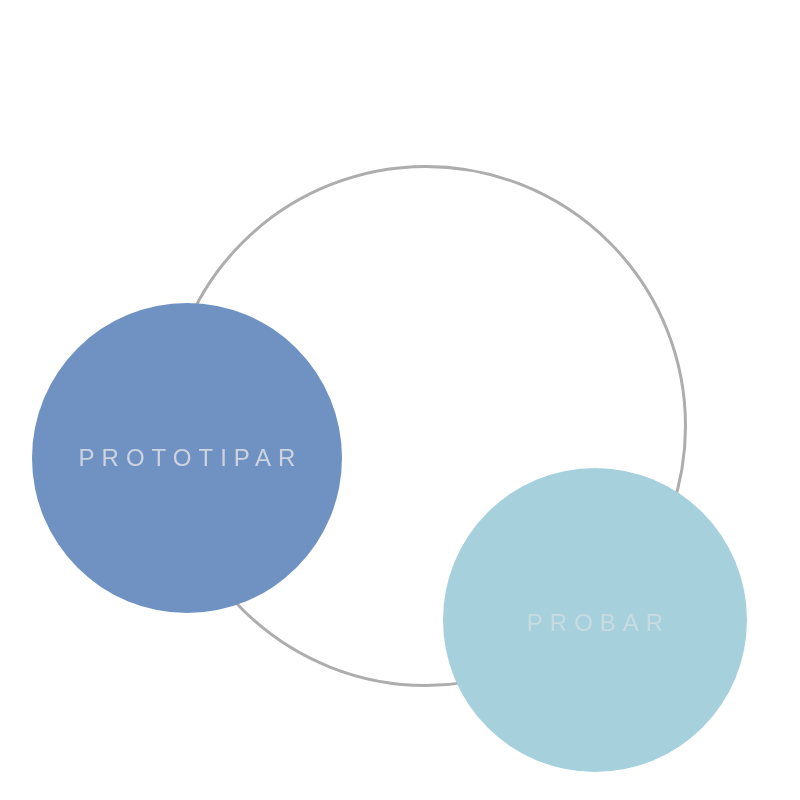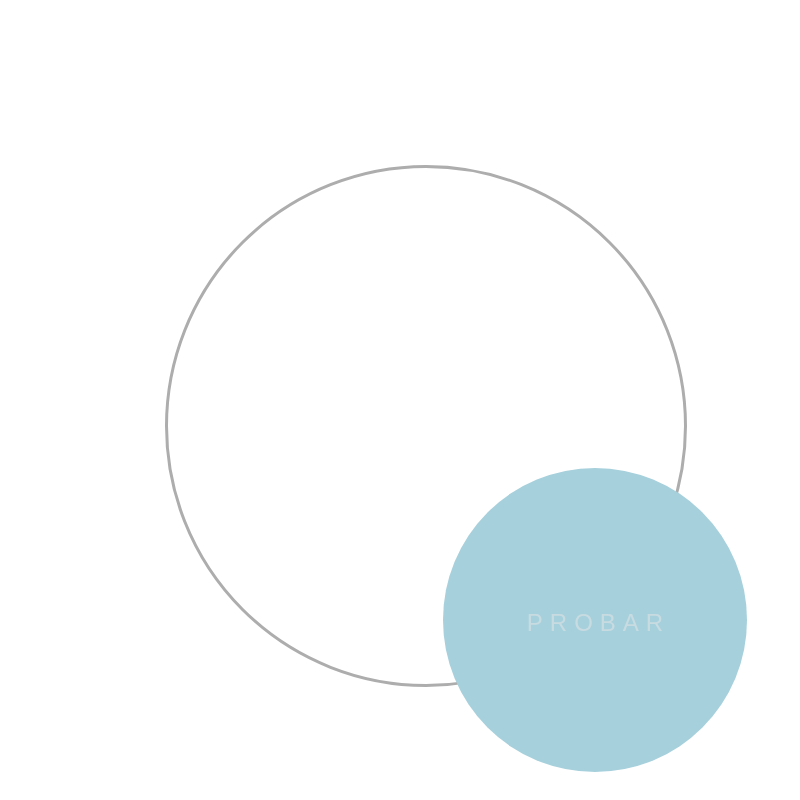--- a/index.html
+++ b/index.html
@@ -71,18 +71,21 @@
   }
 </style>
 </head>
 <body>
 
 <div class="canvas" style="background: rgb(255, 255, 255);">
 
   <div class="ring" style="border-color: rgb(173, 173, 173);"></div>
 
 
+  <div class="node node-prototipar" style="background: rgb(112, 146, 194);">
+    <span class="node-label" style="color: rgb(205, 212, 224);">PROTOTIPAR</span>
+  </div>
 
   <div class="node node-probar" style="background: rgb(166, 208, 220);">
     <span class="node-label" style="color: rgb(199, 219, 225);">PROBAR</span>
   </div>
 
 </div>
 
 </body></html>

